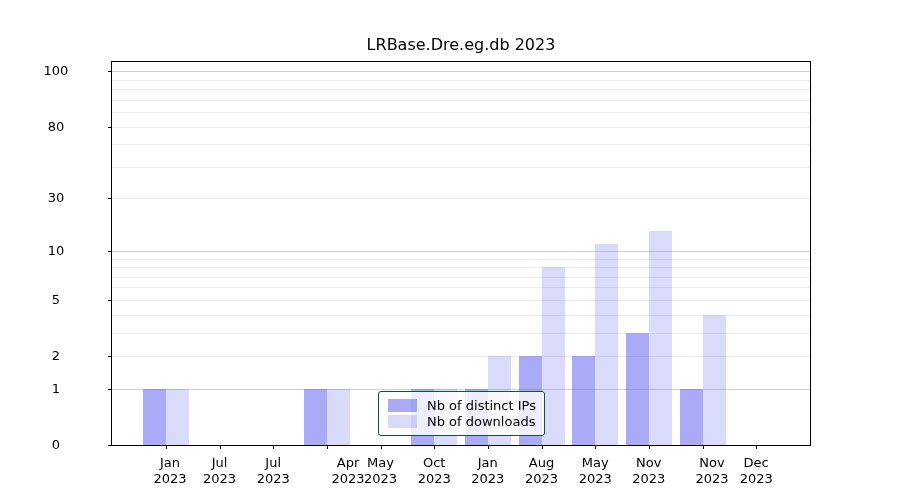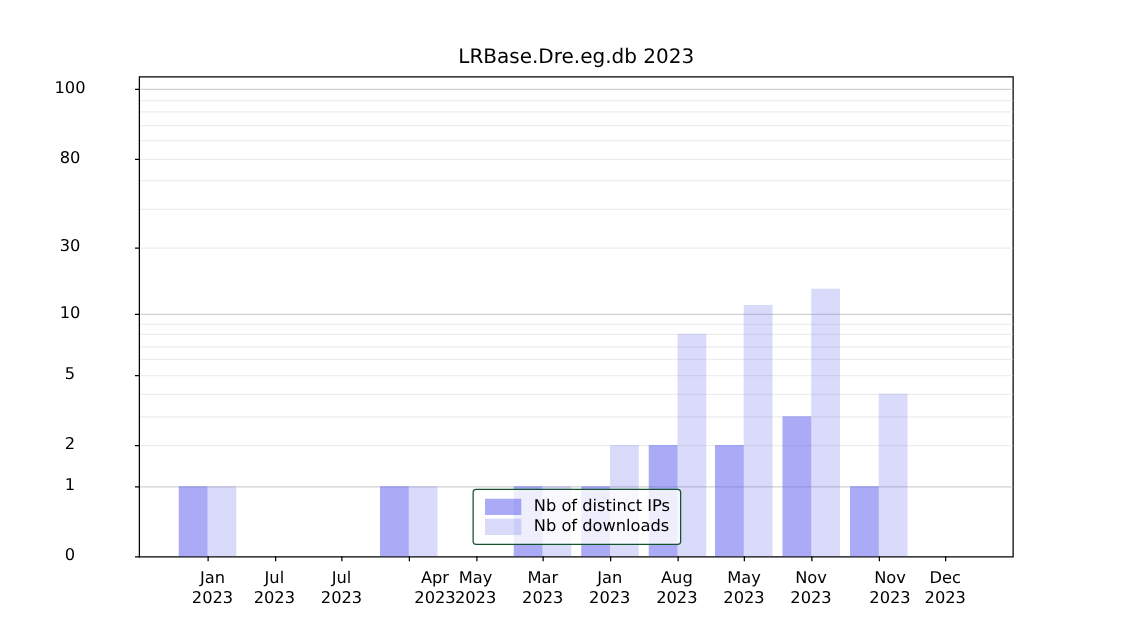--- a/index.html
+++ b/index.html
@@ -176,21 +176,21 @@
       <div class="xtick-mark" style="left: 273.2px; top: 445px;"></div>
       <div class="xtick-label" style="left: 273.2px;">Jul
 2023</div>
       <div class="xtick-mark" style="left: 326.8px; top: 445px;"></div>
       <div class="xtick-label" style="left: 312px; margin-left: 36px;">Apr
 2023</div>
       <div class="xtick-mark" style="left: 380.5px; top: 445px;"></div>
       <div class="xtick-label" style="left: 380.5px;">May
 2023</div>
       <div class="xtick-mark" style="left: 434.2px; top: 445px;"></div>
-      <div class="xtick-label" style="left: 434.2px;">Mar
+      <div class="xtick-label" style="left: 434.2px;">Oct
 2023</div>
       <div class="xtick-mark" style="left: 487.8px; top: 445px;"></div>
       <div class="xtick-label" style="left: 487.8px;">Jan
 2023</div>
       <div class="xtick-mark" style="left: 541.5px; top: 445px;"></div>
       <div class="xtick-label" style="left: 541.5px;">Aug
 2023</div>
       <div class="xtick-mark" style="left: 595.2px; top: 445px;"></div>
       <div class="xtick-label" style="left: 595.2px;">May
 2023</div>

